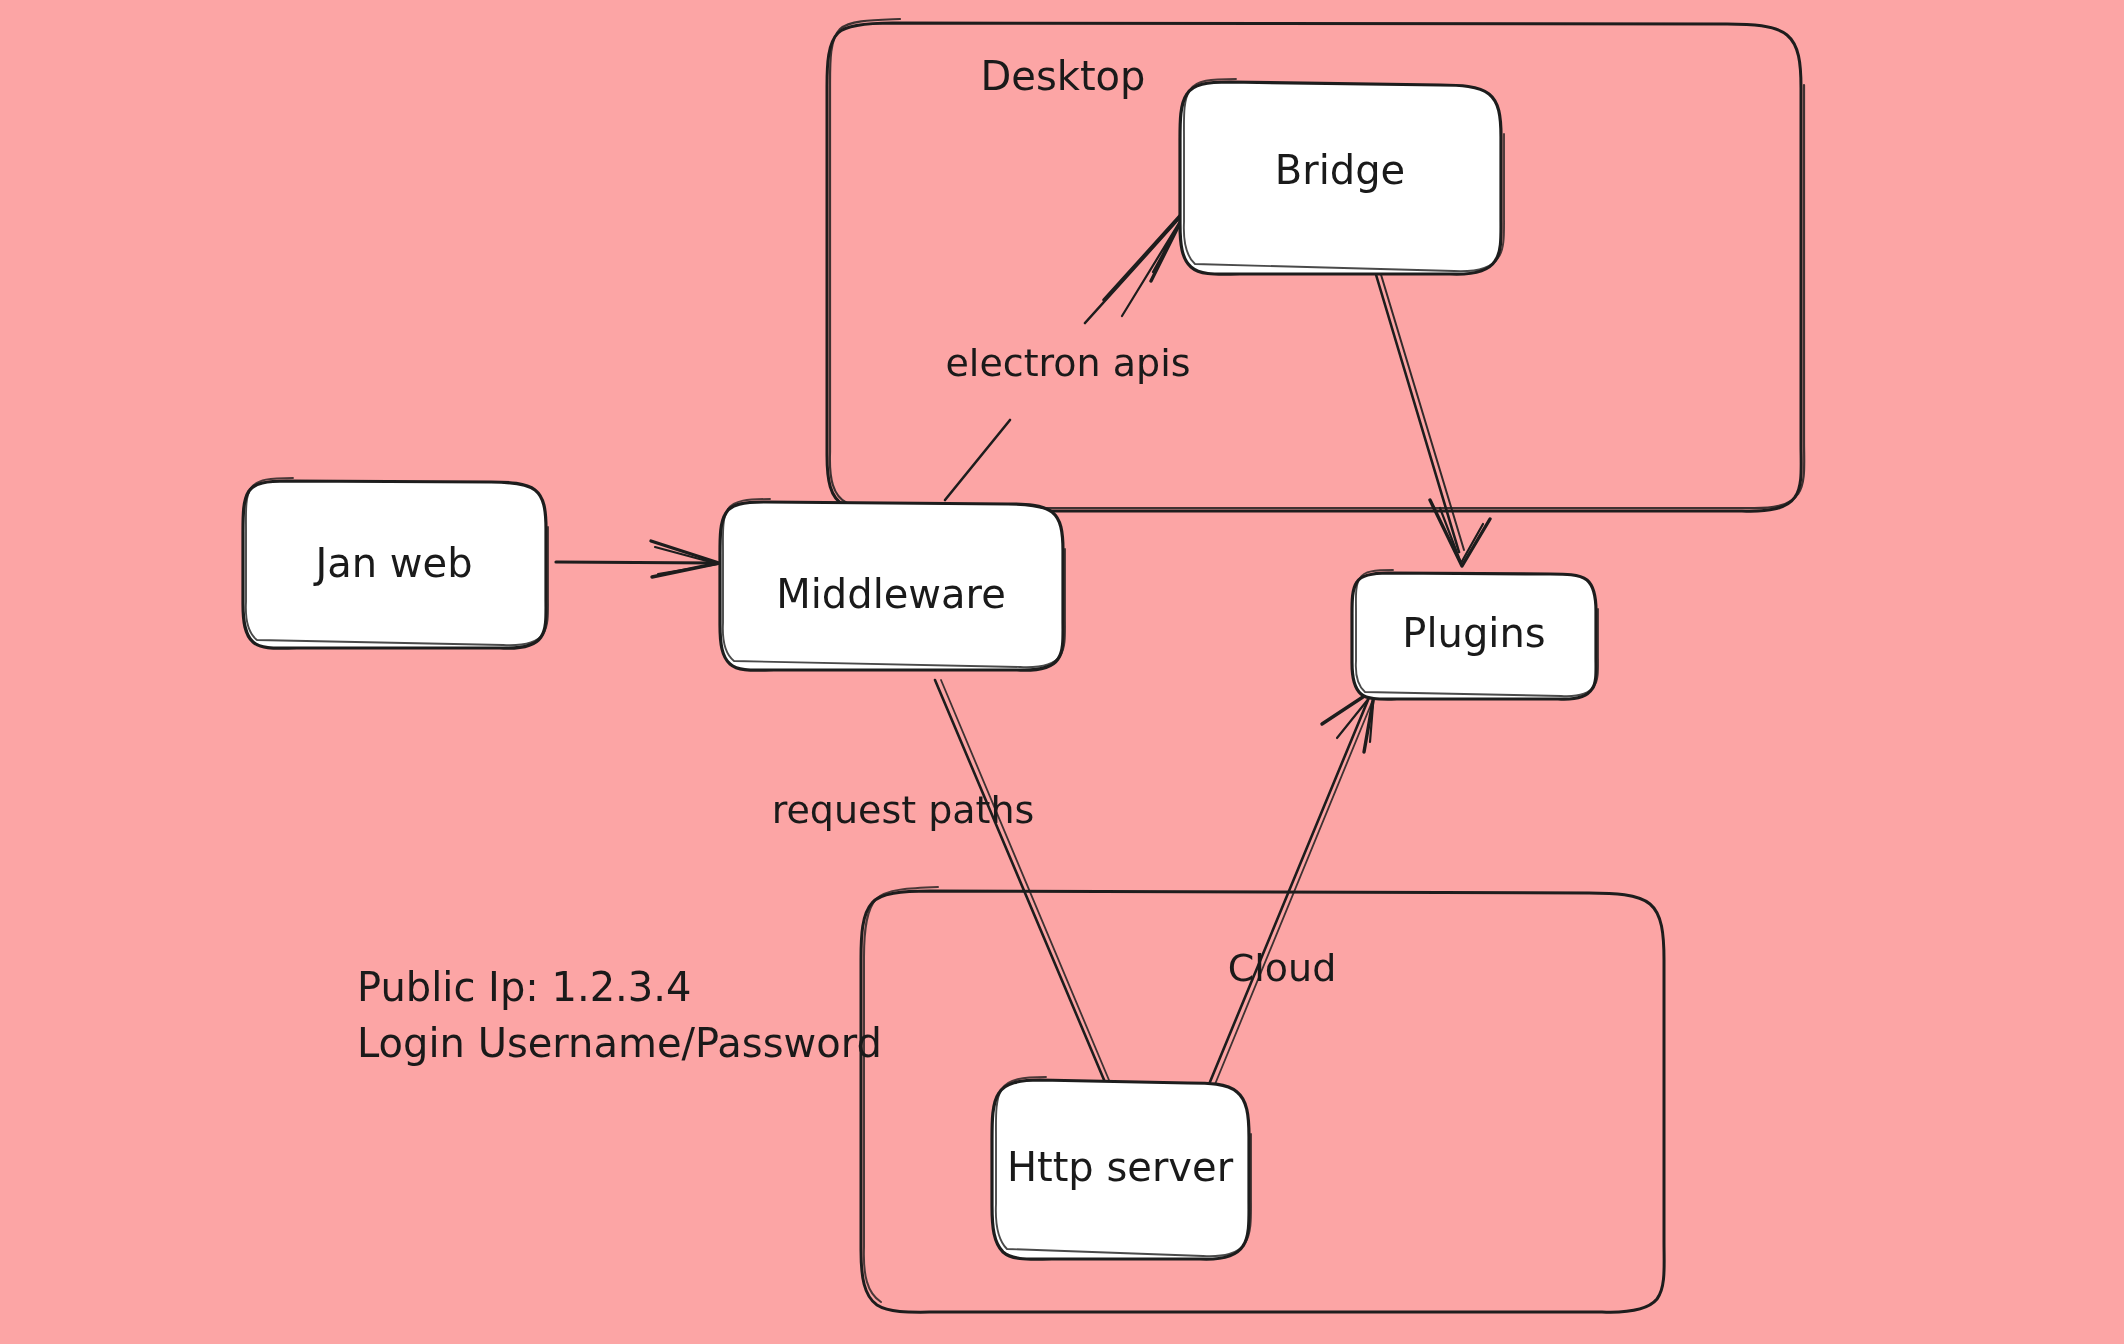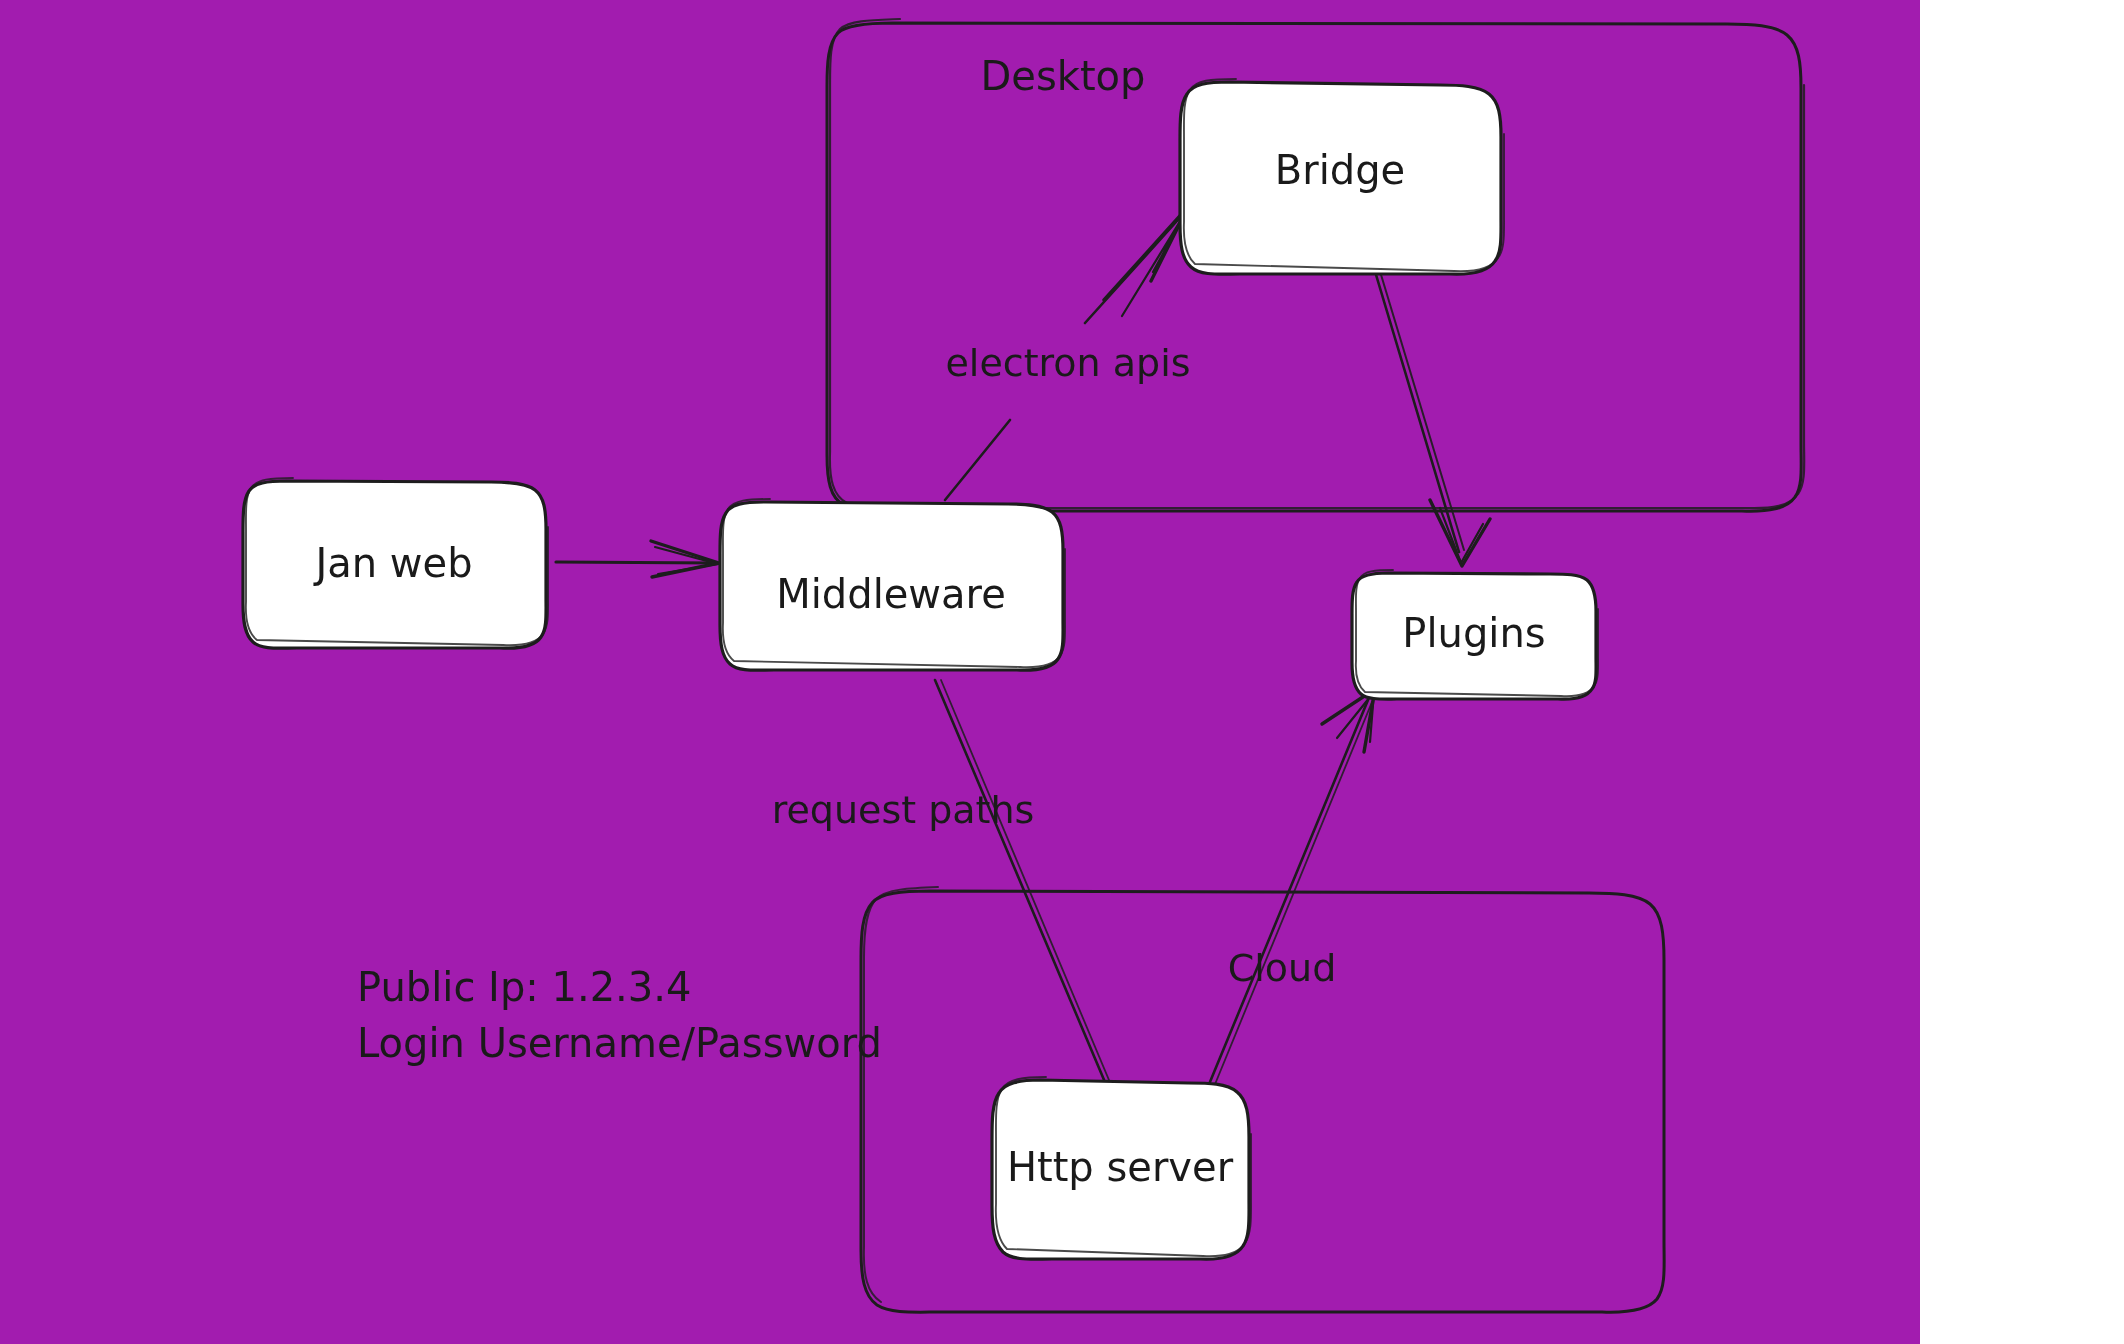--- a/index.html
+++ b/index.html
@@ -9,23 +9,23 @@
     background: #ffffff;
   }
   body {
     width: 2124px;
     height: 1344px;
     overflow: hidden;
     font-family: "DejaVu Sans", sans-serif;
   }
   #canvas {
     position: relative;
-    width: 1920px;
+    width: 2124px;
     height: 1344px;
-    background: #a21caf;
+    background: #fca5a5;
   }
   #diagram-svg {
     position: absolute;
     top: 0;
     left: 0;
     width: 2124px;
     height: 1344px;
   }
   .node-label,
   .edge-label,

